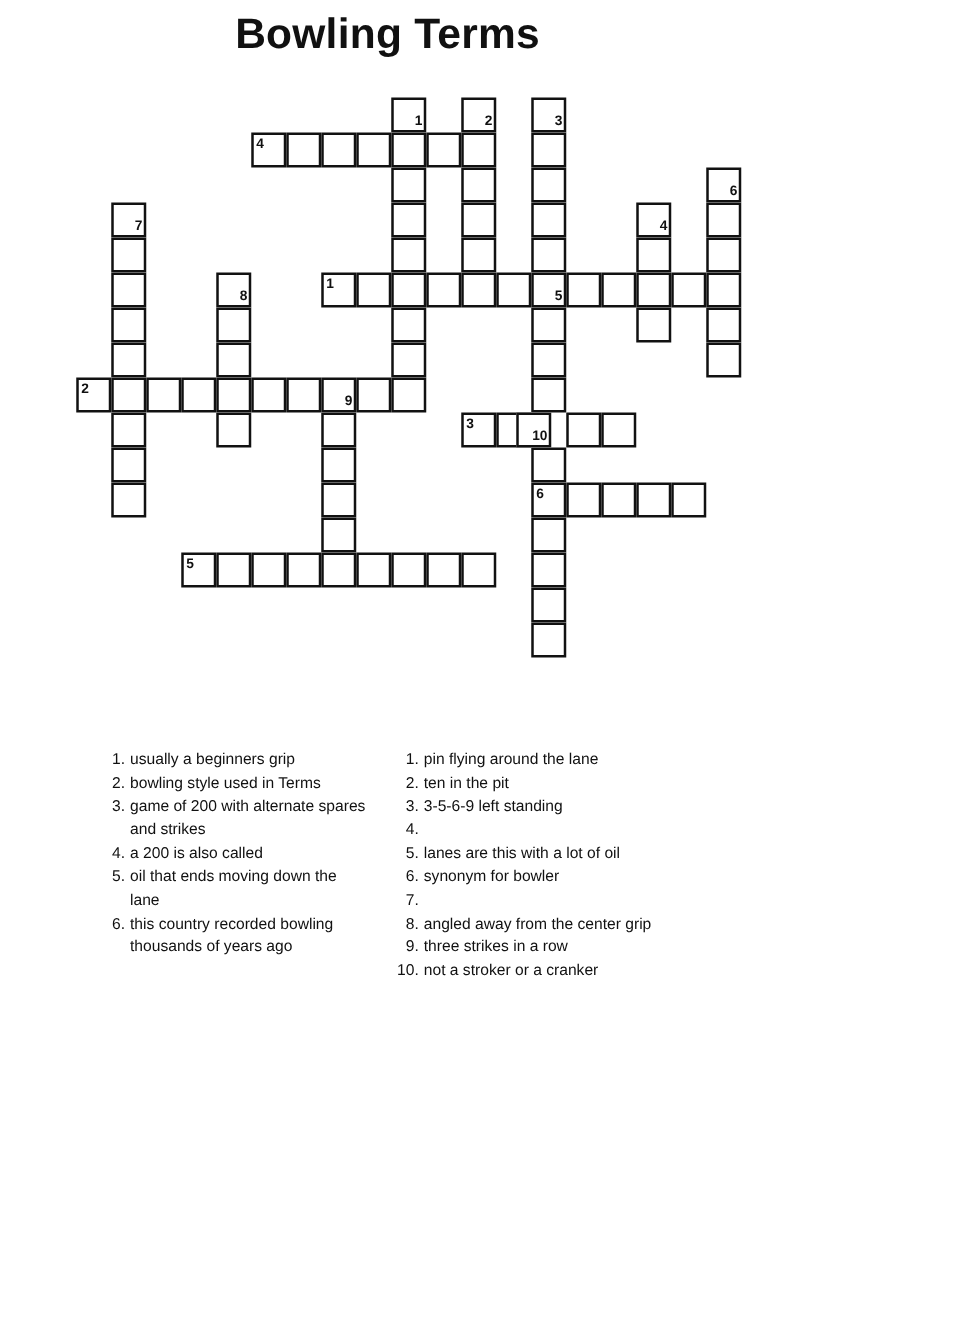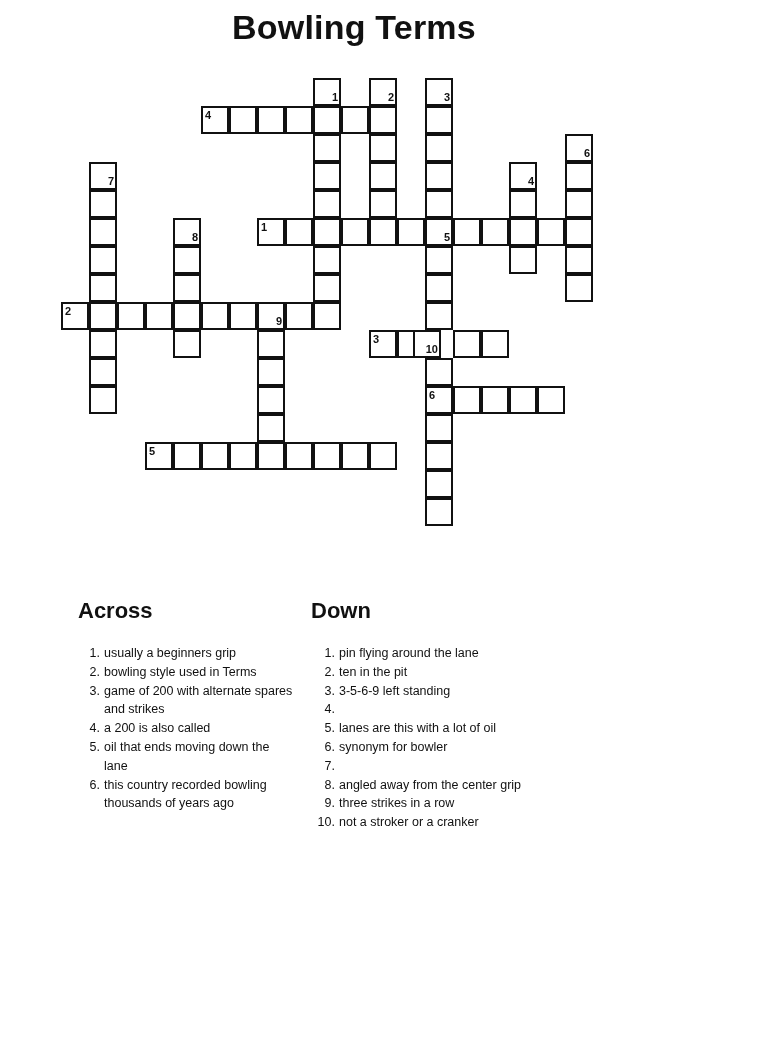--- a/index.html
+++ b/index.html
@@ -1,17 +1,17 @@
 <!DOCTYPE html>
 <html><head>
   <meta charset="utf-8">
   <style>
     html, body { margin: 0; padding: 0; background: #ffffff; }
     body { width: 768px; height: 1057px; position: relative; overflow: hidden; font-family: "Liberation Sans", sans-serif; color: #111; }
-    .title { position: absolute; left: 0; width: 620px; top: 8px; text-align: center; font-size: 34px; font-weight: bold; letter-spacing: 0.2px; padding-left: 44px; }
+    .title { position: absolute; left: 0; width: 620px; top: 8px; text-align: center; font-size: 34px; font-weight: bold; letter-spacing: 0.2px; }
     .grid { position: absolute; left: 0; top: 0; width: 768px; height: 560px; }
     .cell { position: absolute; width: 28px; height: 28px; box-sizing: border-box; border: 2px solid #111; background: #fff; margin-left: -1px; margin-top: -1px; }
     .num { position: absolute; font-size: 11px; font-weight: bold; line-height: 11px; color: #111; }
     .num.tl { left: 2px; top: 2px; }
     .num.br { right: 1px; bottom: 1px; }
     .clues-col { position: absolute; top: 598px; }
     .clues-col h2 { margin: 0 0 20px 0; font-size: 22px; font-weight: bold; }
     .clue { display: flex; font-size: 12.5px; line-height: 18.8px; }
     .clue .n { width: 24px; text-align: right; padding-right: 4px; flex: none; }
     .clue .t { flex: none; }
@@ -150,21 +150,20 @@
     <div class="cell" style="left: 174px; top: 247px;"></div>
     <div class="cell" style="left: 174px; top: 275px;"></div>
     <div class="cell" style="left: 174px; top: 331px;"></div>
     <div class="cell" style="left: 258px; top: 331px;"></div>
     <div class="cell" style="left: 258px; top: 359px;"></div>
     <div class="cell" style="left: 258px; top: 387px;"></div>
     <div class="cell" style="left: 258px; top: 415px;"></div>
   </div>
 
 <div class="clues-col" id="across">
-  <h2>Across</h2>
   <div class="list">
     <div class="clue">
         <span class="n">1.</span>
         <span class="t">usually a beginners grip</span>
       </div>
     <div class="clue">
         <span class="n">2.</span>
         <span class="t">bowling style used in Terms</span>
       </div>
     <div class="clue">
@@ -180,21 +179,20 @@
         <span class="t">oil that ends moving down the lane</span>
       </div>
     <div class="clue">
         <span class="n">6.</span>
         <span class="t">this country recorded bowling thousands of years ago</span>
       </div>
   </div>
 </div>
 
 <div class="clues-col" id="down">
-  <h2>Down</h2>
   <div class="list">
     <div class="clue">
         <span class="n">1.</span>
         <span class="t">pin flying around the lane</span>
       </div>
     <div class="clue">
         <span class="n">2.</span>
         <span class="t">ten in the pit</span>
       </div>
     <div class="clue">

